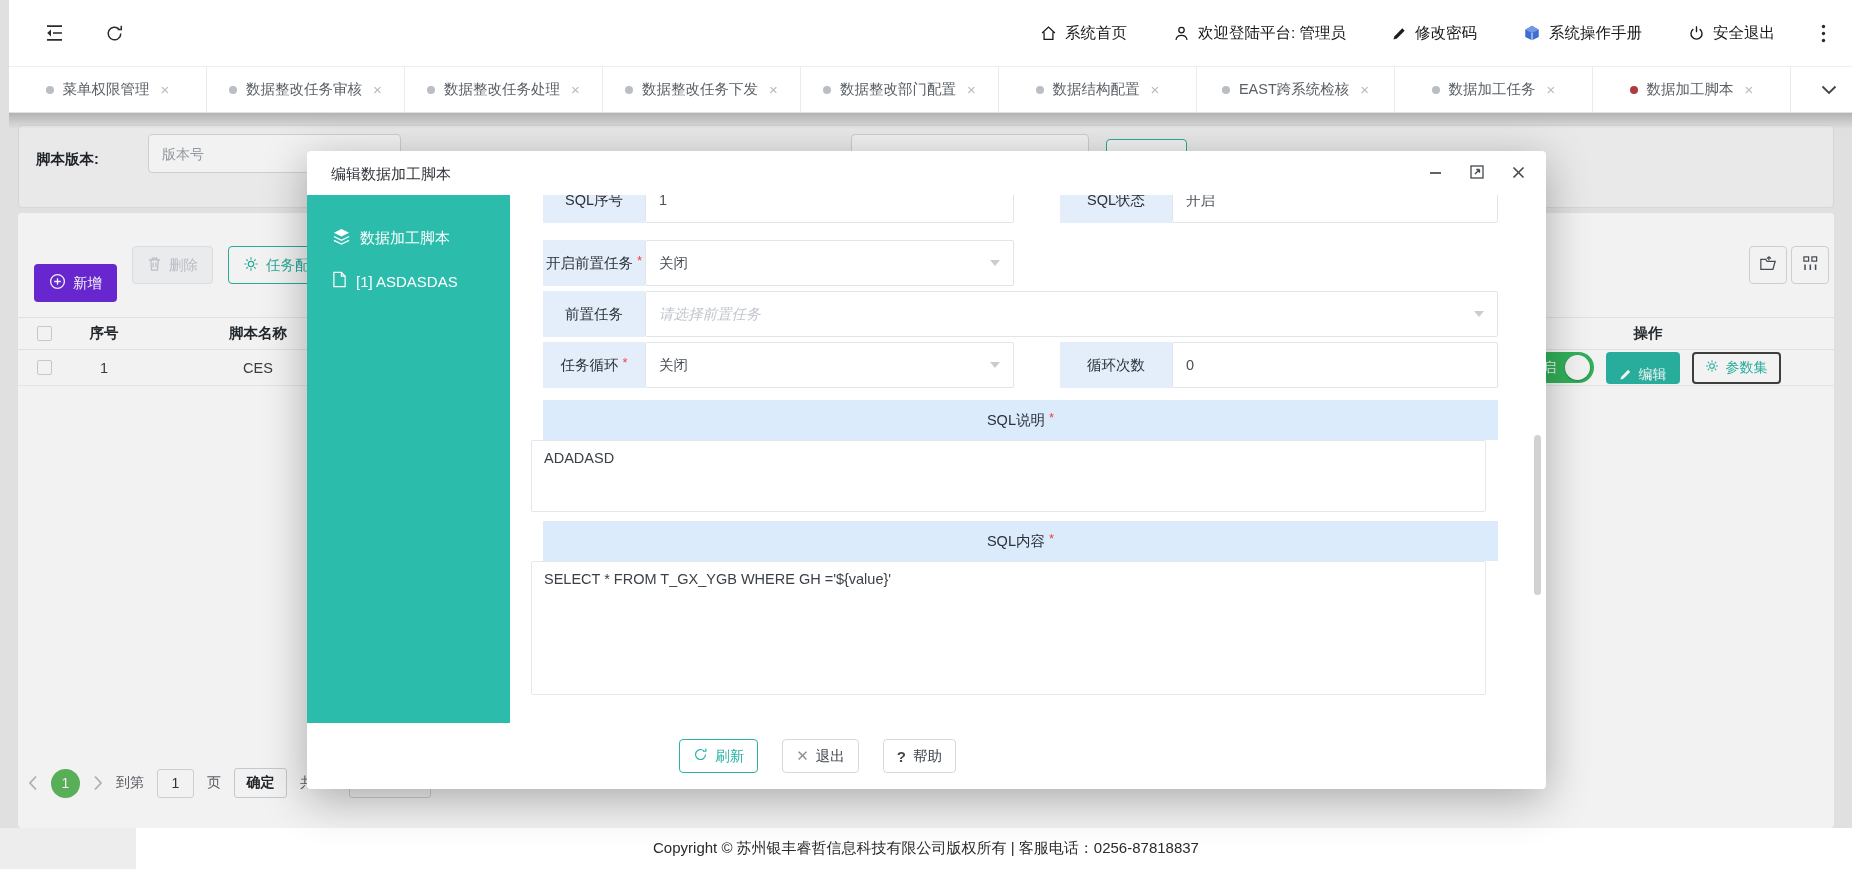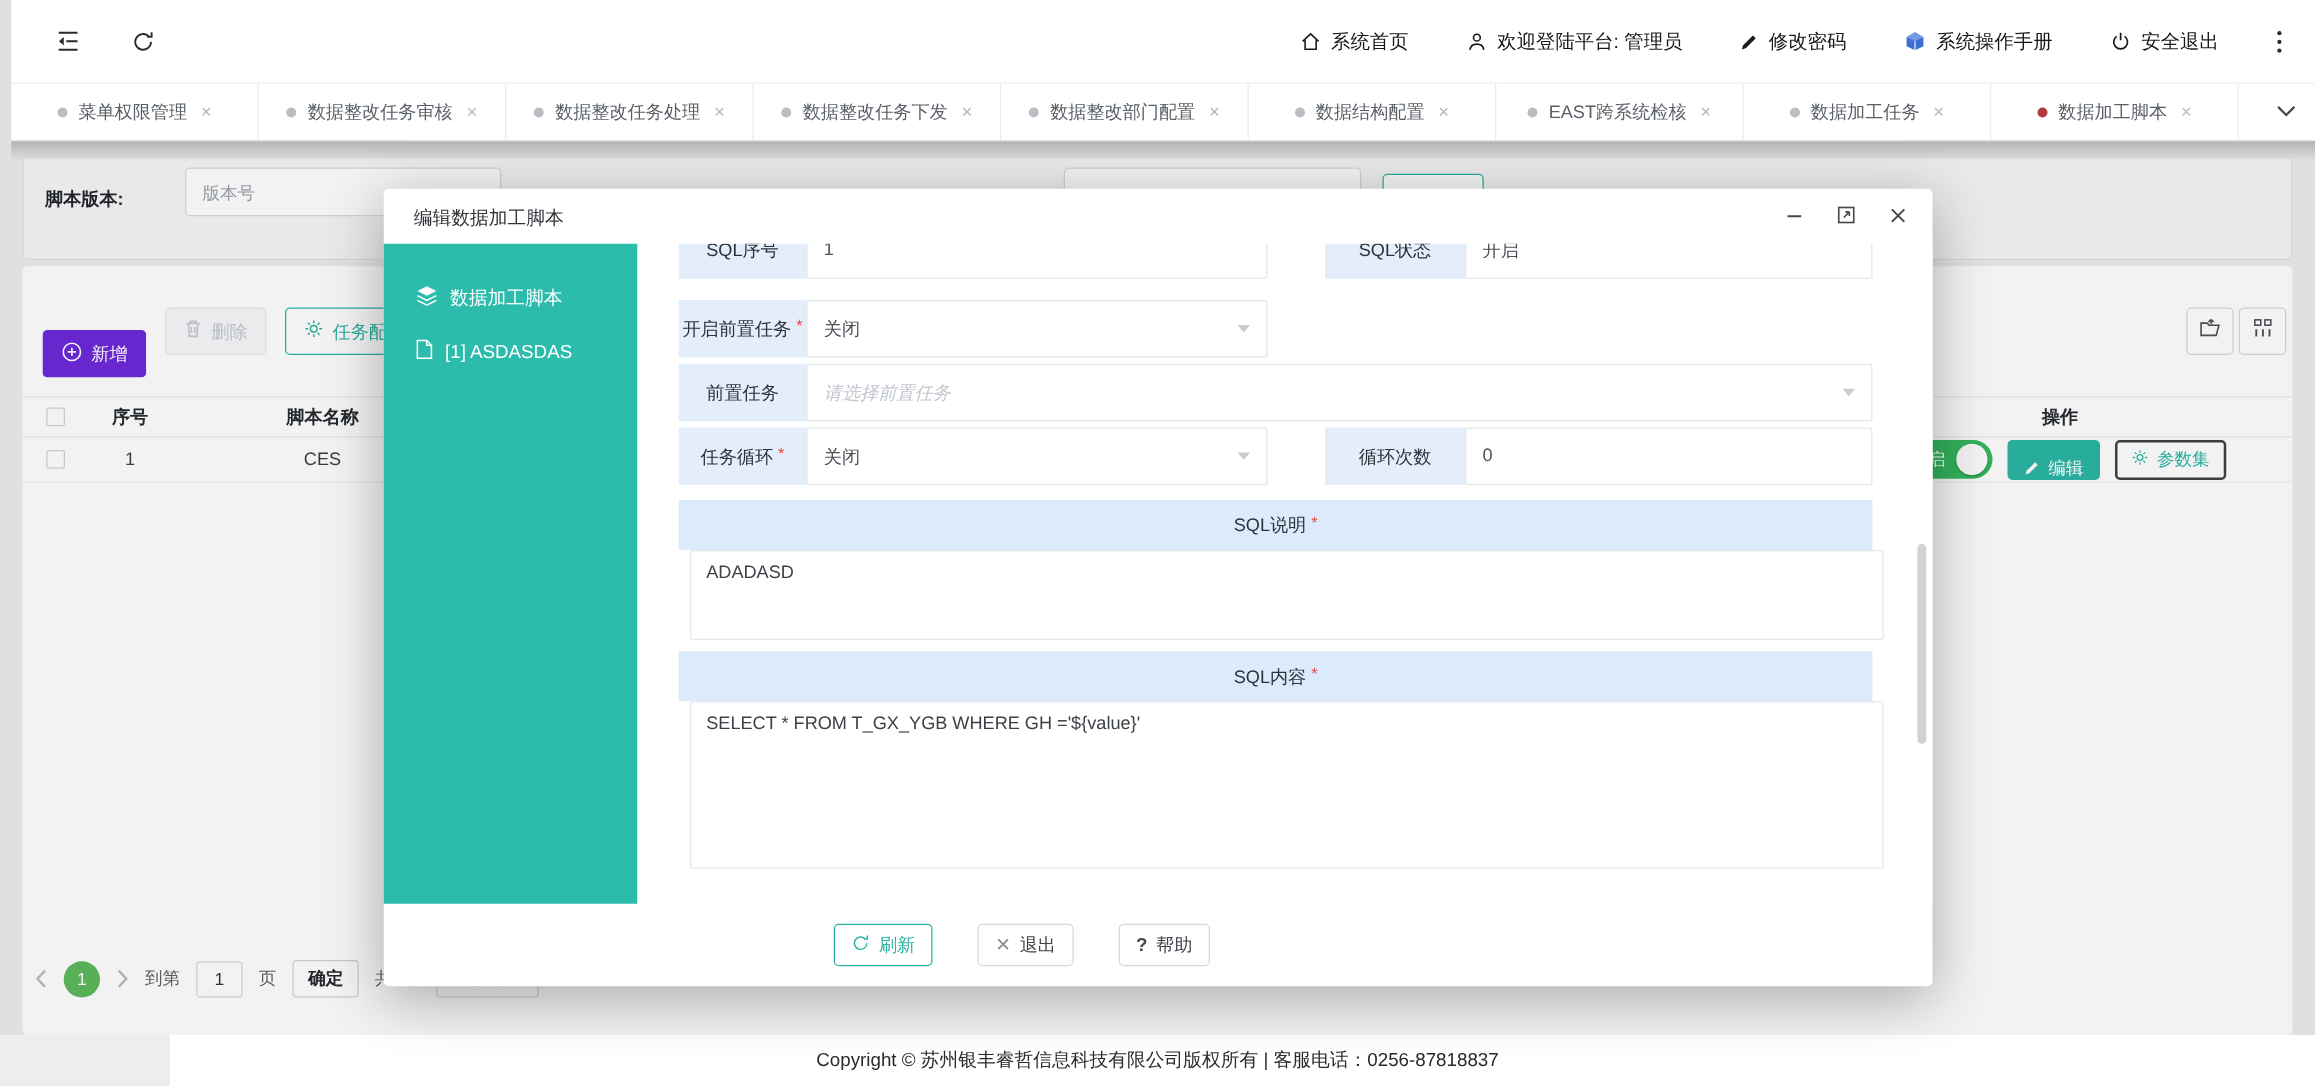--- a/index.html
+++ b/index.html
@@ -106,25 +106,25 @@
   .m-form{position:absolute;left:203px;top:44px;width:1036px;height:528px;overflow:hidden;background:#fff;font-size:14.5px;}
   .f-label{position:absolute;background:#e4eefb;color:#2b3138;display:flex;align-items:center;
            justify-content:center;height:46px;font-size:14.5px;}
   .req::after{content:"*";color:#f5413e;margin-left:4px;font-size:13px;position:relative;top:-3px;}
   .f-field{position:absolute;height:46px;border:1px solid #e1e5ea;background:#fff;display:flex;
            align-items:center;padding:0 13px;color:#4b5158;border-radius:2px;}
   .f-field .caret{position:absolute;right:13px;}
   .placeholder{color:#c0c6cd;font-style:italic;}
   .sec-head{position:absolute;left:33px;width:955px;height:40px;background:#dcebfb;display:flex;
             align-items:center;justify-content:center;color:#2b3138;}
-  .f-ta{position:absolute;left:42px;width:955px;border:1px solid #e4e7ed;background:#fff;resize:none;
+  .f-ta{position:absolute;left:21px;width:955px;border:1px solid #e4e7ed;background:#fff;resize:none;
         padding:9px 12px;font-size:14.5px;color:#3c4147;font-family:inherit;outline:none;border-radius:2px;}
   .m-scroll{position:absolute;left:1024px;top:240px;width:7px;height:160px;background:#d2d2d2;border-radius:4px;cursor:pointer;}
   .m-footer{position:absolute;left:0;top:572px;width:1021px;height:66px;display:flex;align-items:center;
-            justify-content:center;gap:36px;}
+            justify-content:center;gap:24px;}
   .m-btn{height:34px;min-width:70px;border:1px solid #d5d8dd;border-radius:4px;background:#fff;color:#3f444a;
          display:flex;align-items:center;justify-content:center;gap:7px;font-size:14.5px;padding:0 13px;cursor:pointer;}
   .m-btn.primary{border-color:#2ab3a3;color:#2ab3a3;}
   .qmark{font-weight:bold;color:#45494f;font-size:15px;}
   .xmark{color:#8a8f96;font-size:15px;}
 </style>
 </head>
 <body>
 
 <div class="app">

